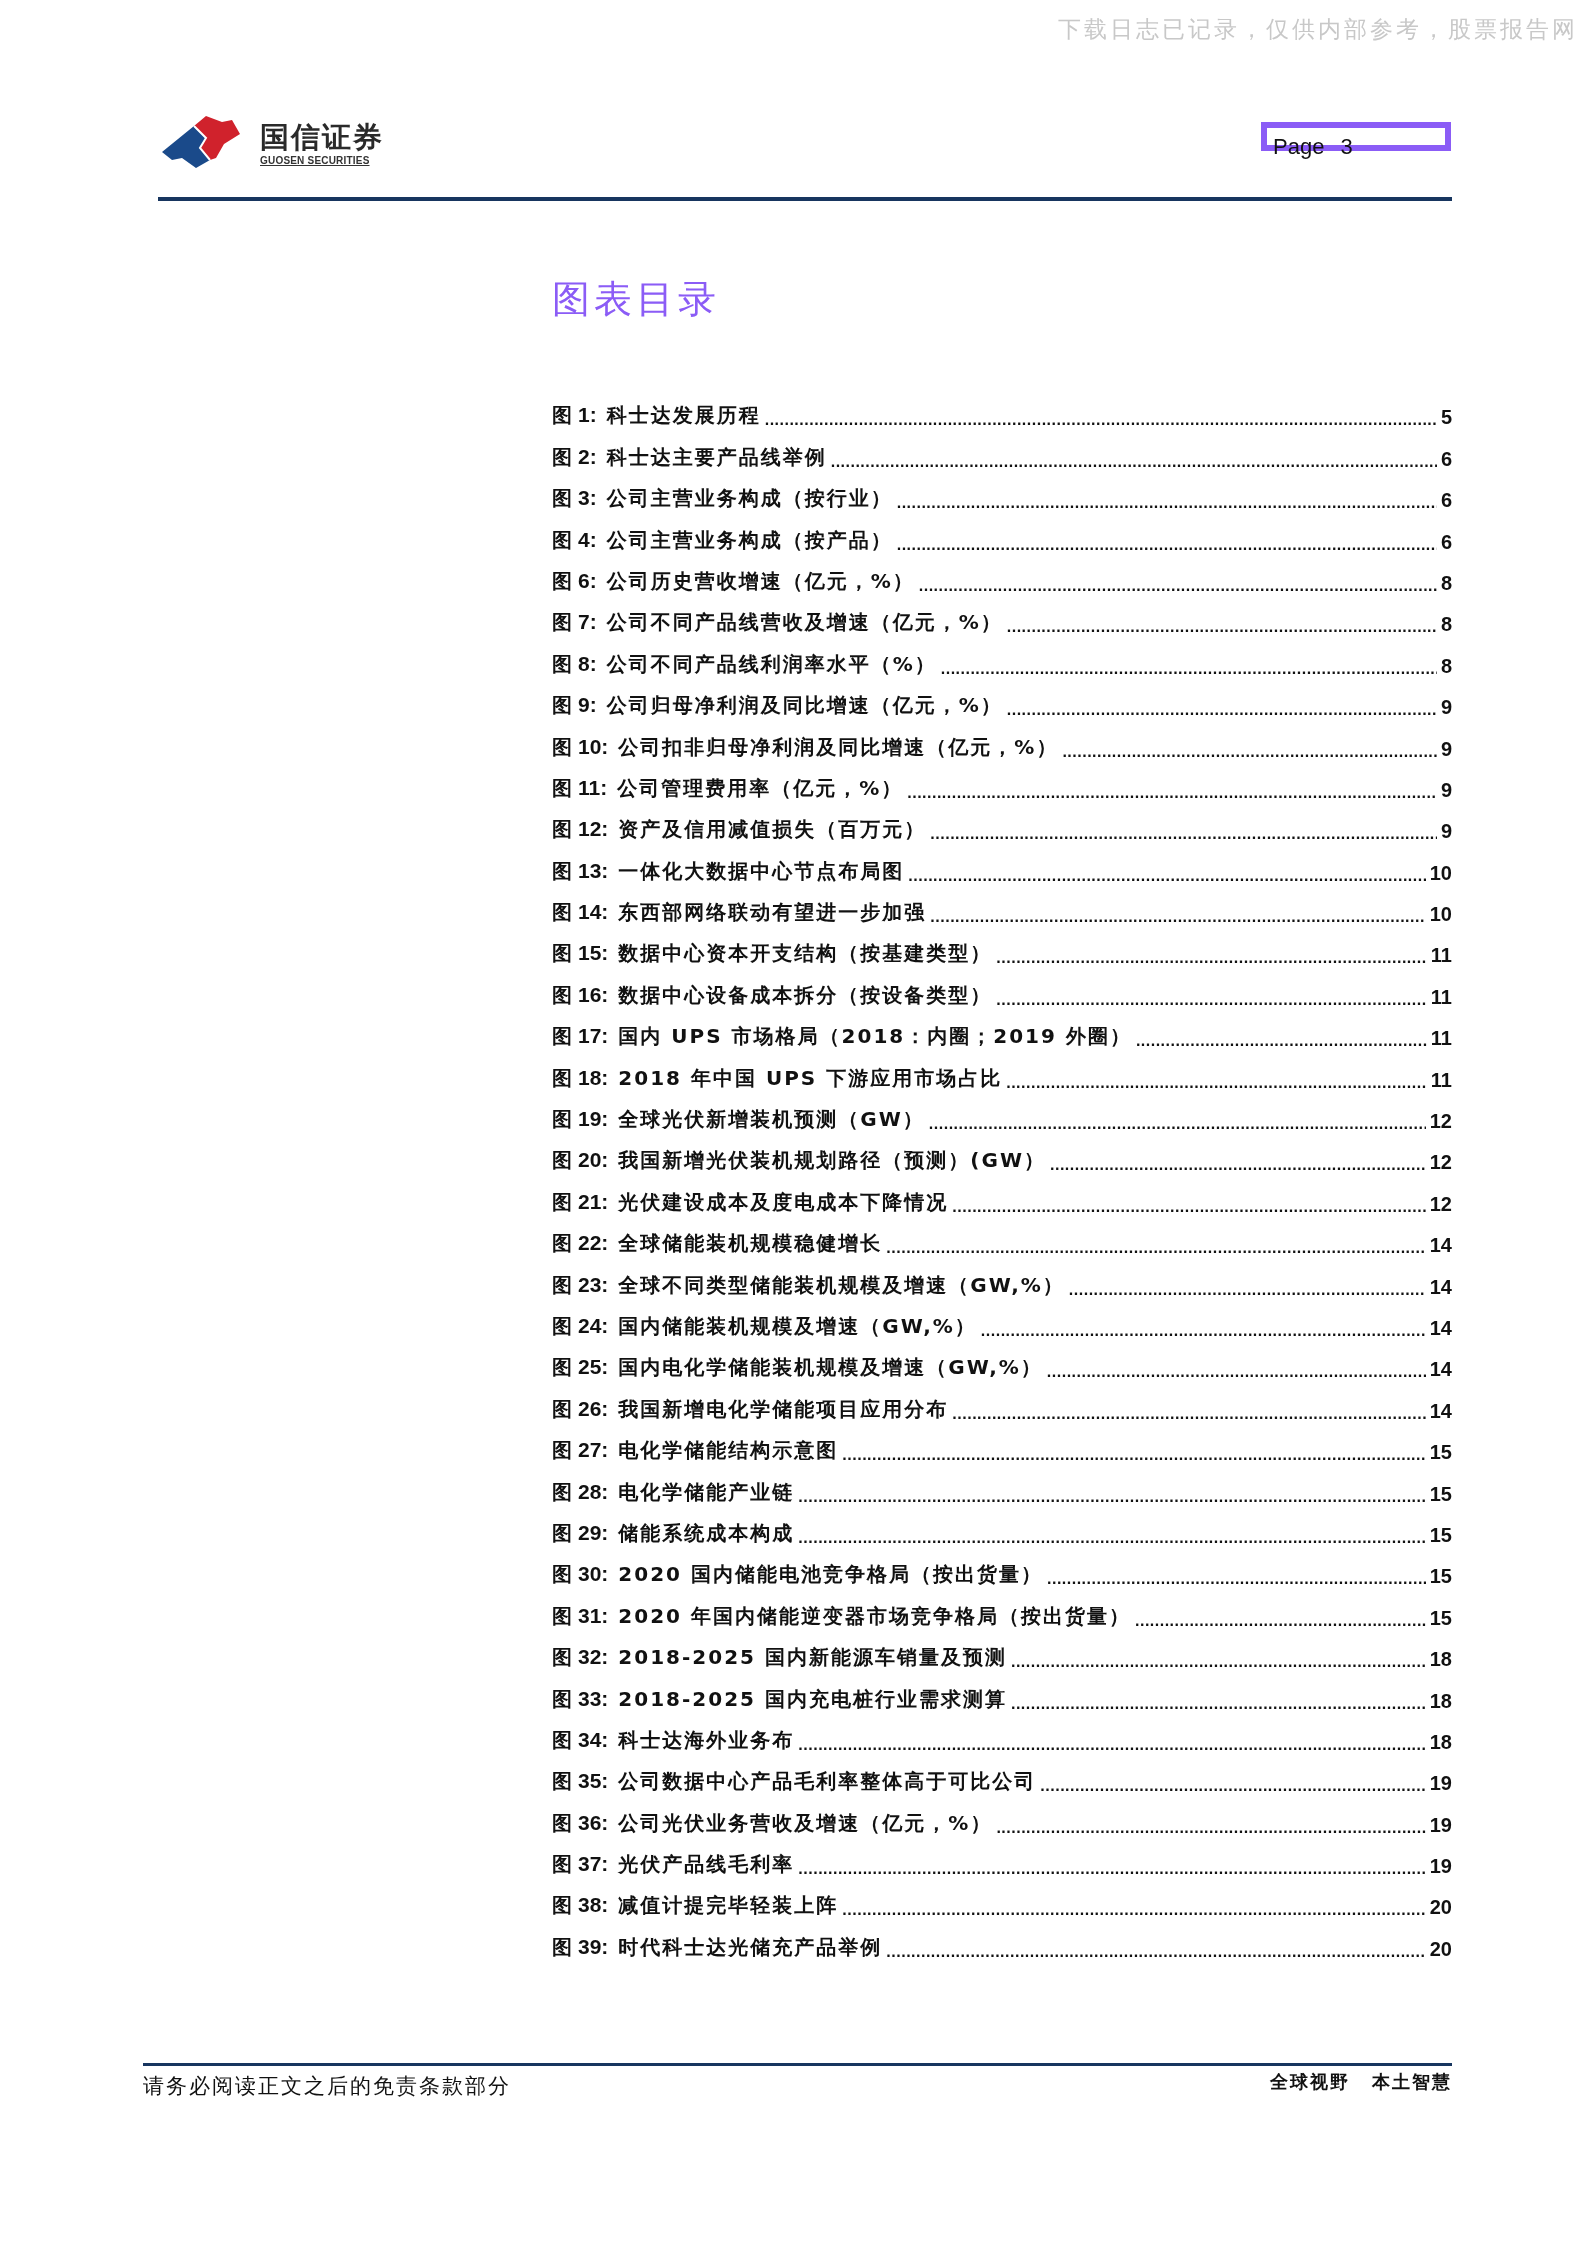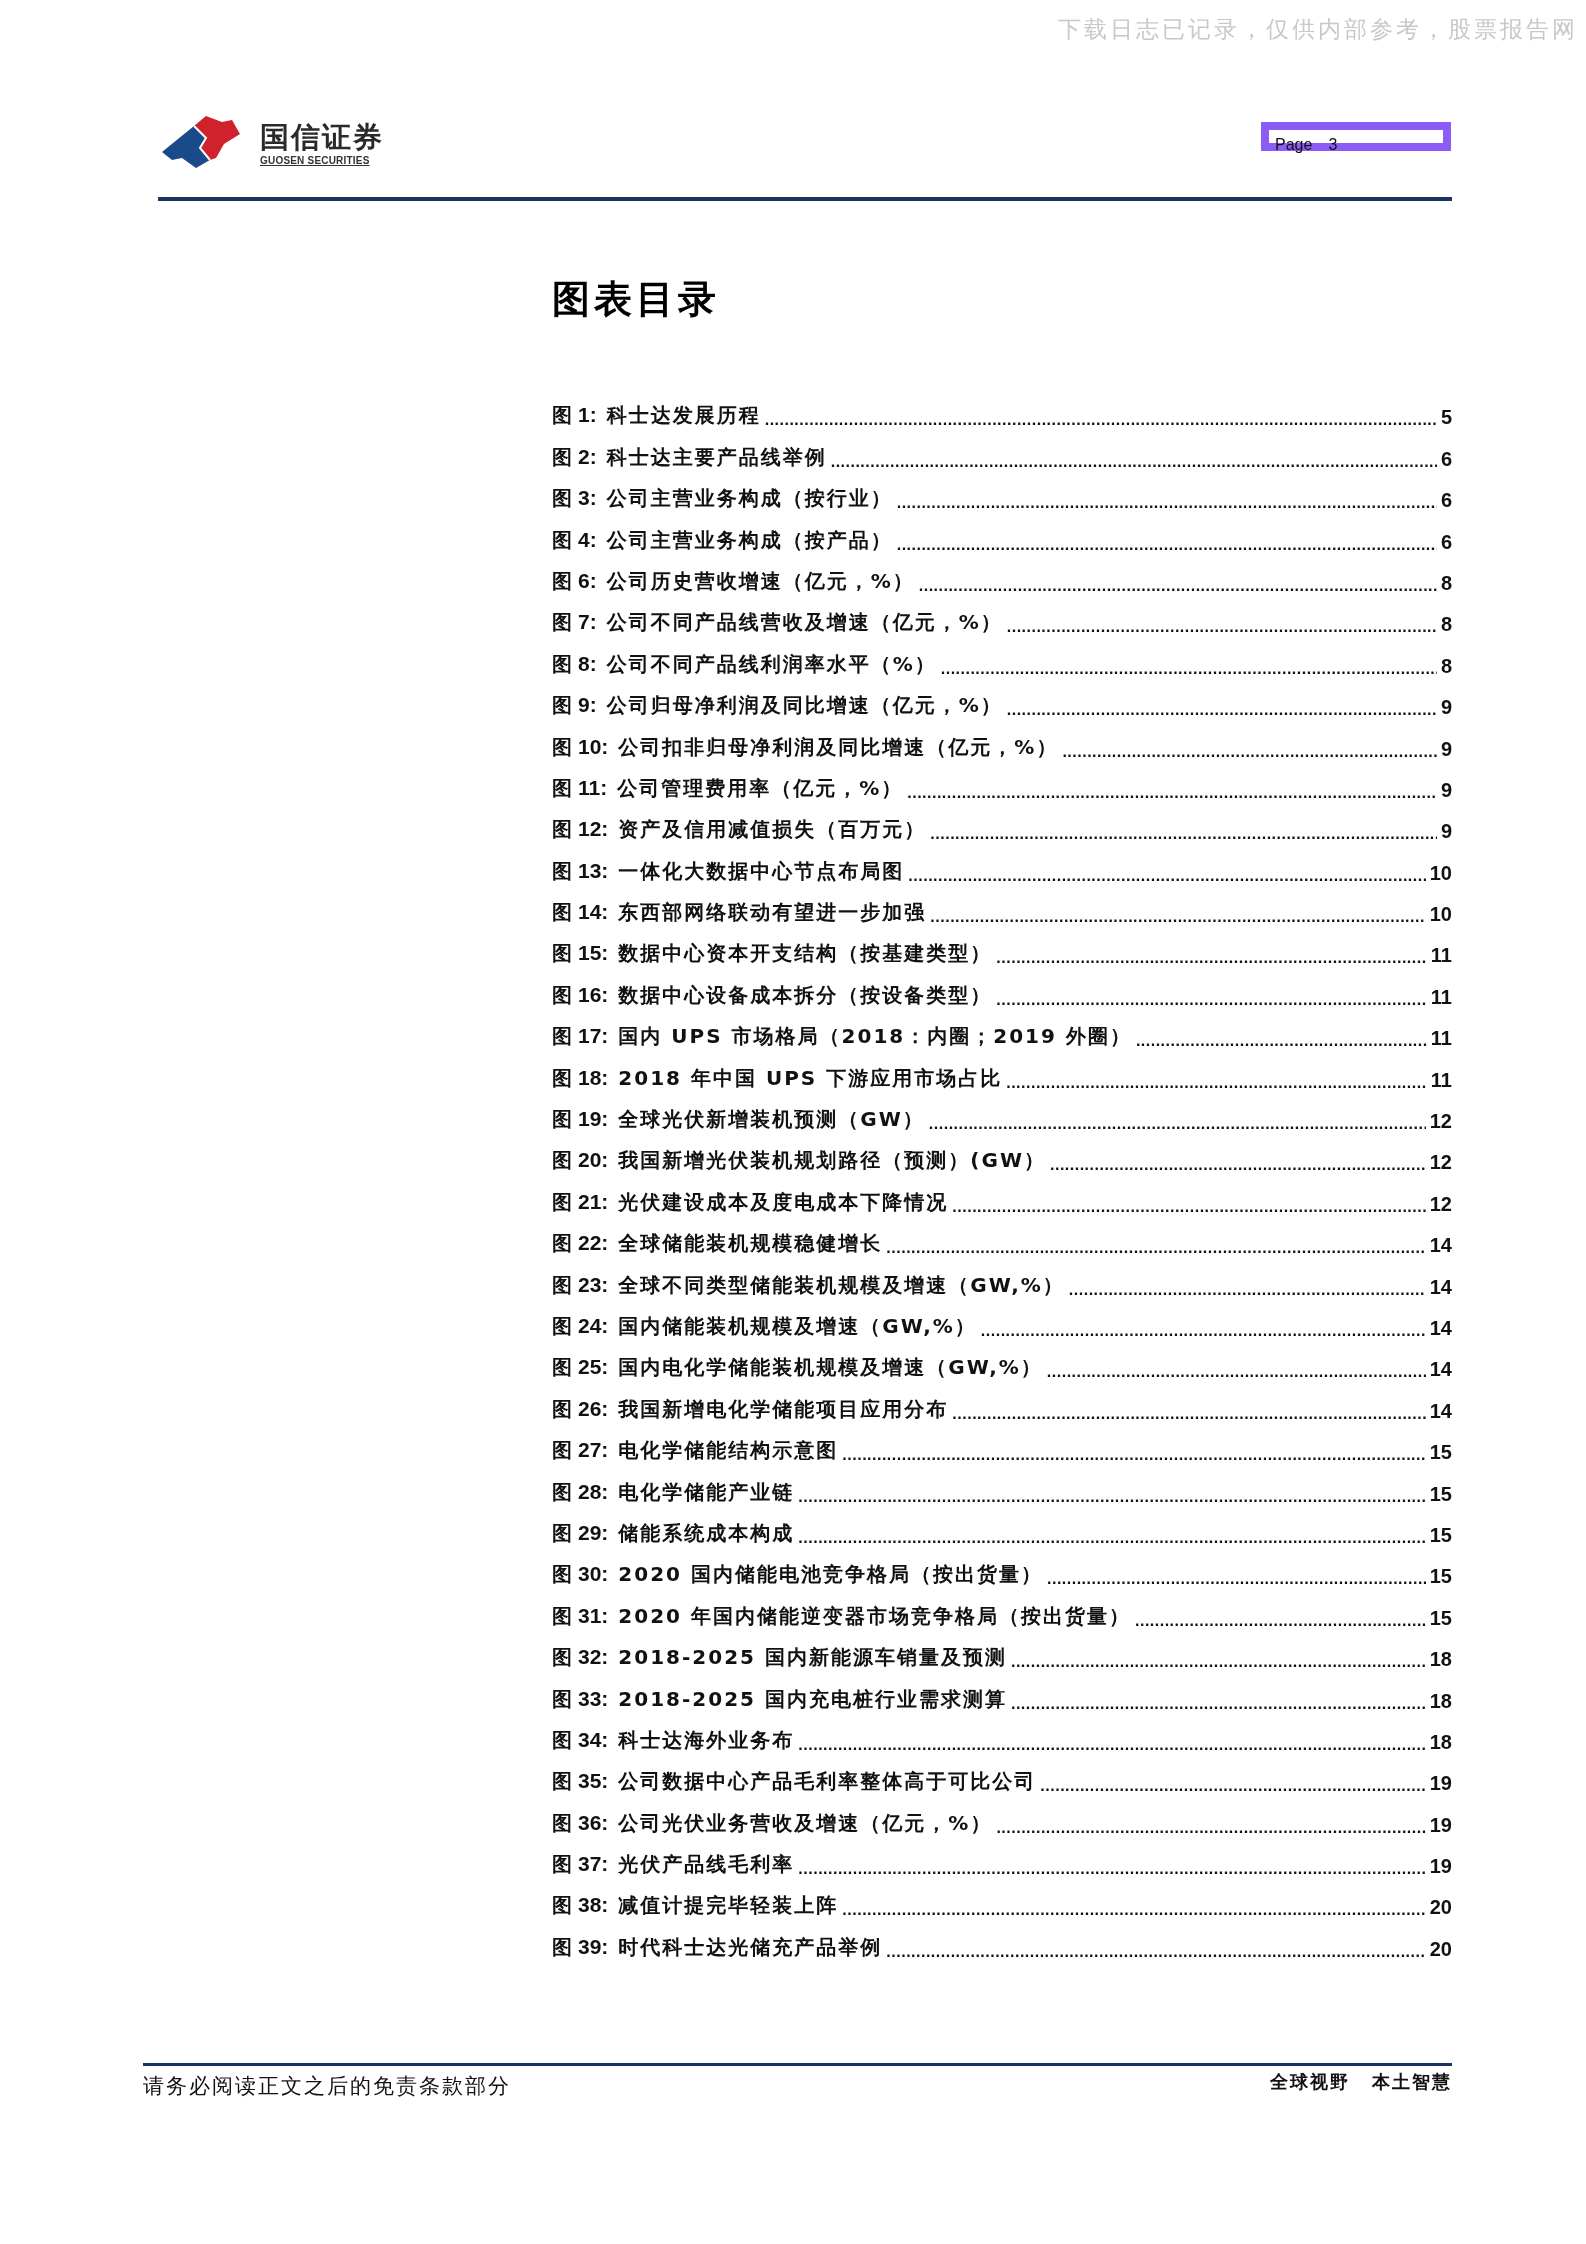--- a/index.html
+++ b/index.html
@@ -7,26 +7,26 @@
          font-family: "DejaVu Sans", "Liberation Sans", sans-serif; color: #111; }
   .watermark { position: absolute; top: 14px; right: 8px; font-size: 23px; letter-spacing: 3px;
                color: #c8c8c8; font-family: "DejaVu Serif", "Liberation Serif", serif; }
   .logo { position: absolute; left: 160px; top: 112px; width: 240px; height: 60px; }
   .logo svg { position: absolute; left: 0; top: 2px; }
   .logo-cn { position: absolute; left: 100px; top: 6px; font-size: 29px; font-weight: bold; color: #2a2a2a;
              letter-spacing: 2px; font-family: "DejaVu Sans", sans-serif; }
   .logo-en { position: absolute; left: 100px; top: 43px; font-size: 10px; font-weight: bold; color: #333;
              font-family: "Liberation Sans", sans-serif; letter-spacing: 0.2px; white-space: nowrap; text-decoration: underline; }
   .page-box { position: absolute; left: 1261px; top: 122px; width: 190px; height: 29px;
-              border: 8px solid #8b5cf6; box-sizing: border-box; font-size: 16px;
+              border: 6px solid #8b5cf6; box-sizing: border-box; font-size: 22px;
               font-family: "Liberation Sans", sans-serif; padding: 6px 0 0 6px; }
   .page-box span { margin-right: 16px; }
   .header-rule { position: absolute; left: 158px; top: 197px; width: 1294px; height: 4px; background: #17355f; }
-  .title { position: absolute; left: 552px; top: 274px; font-size: 38px; font-weight: bold; letter-spacing: 4px;
-           font-family: "DejaVu Serif", "Liberation Serif", serif; color: #000000; }
+  .title { position: absolute; left: 552px; top: 274px; font-size: 38px; font-weight: normal; letter-spacing: 4px;
+           font-family: "DejaVu Serif", "Liberation Serif", serif; color: #8b5cf6; }
   .toc { position: absolute; left: 552px; top: 388px; width: 900px; }
   .toc-row { display: flex; align-items: flex-end; height: 41.4px; font-size: 20px; font-weight: bold;
              font-family: "DejaVu Sans", sans-serif; white-space: nowrap; }
   .toc-row .lbl { flex: 0 0 auto; }
   .toc-row .lbl .num { font-family: "Liberation Sans", sans-serif; font-size: 21px; margin-left: 6px; }
   .toc-row .txt { flex: 0 0 auto; margin-left: 10px; letter-spacing: 2px; }
   .toc-row .dots { flex: 1 1 auto; overflow: hidden; margin: 0 4px; color: #111; letter-spacing: 0.5px;
                    font-family: "Liberation Sans", sans-serif; font-size: 16px; }
   .toc-row .dots::before { content: "................................................................................................................................................................................................................................................"; }
   .toc-row .pg { flex: 0 0 auto; font-family: "Liberation Sans", sans-serif; font-size: 20px; min-width: 10px; text-align: right; }

